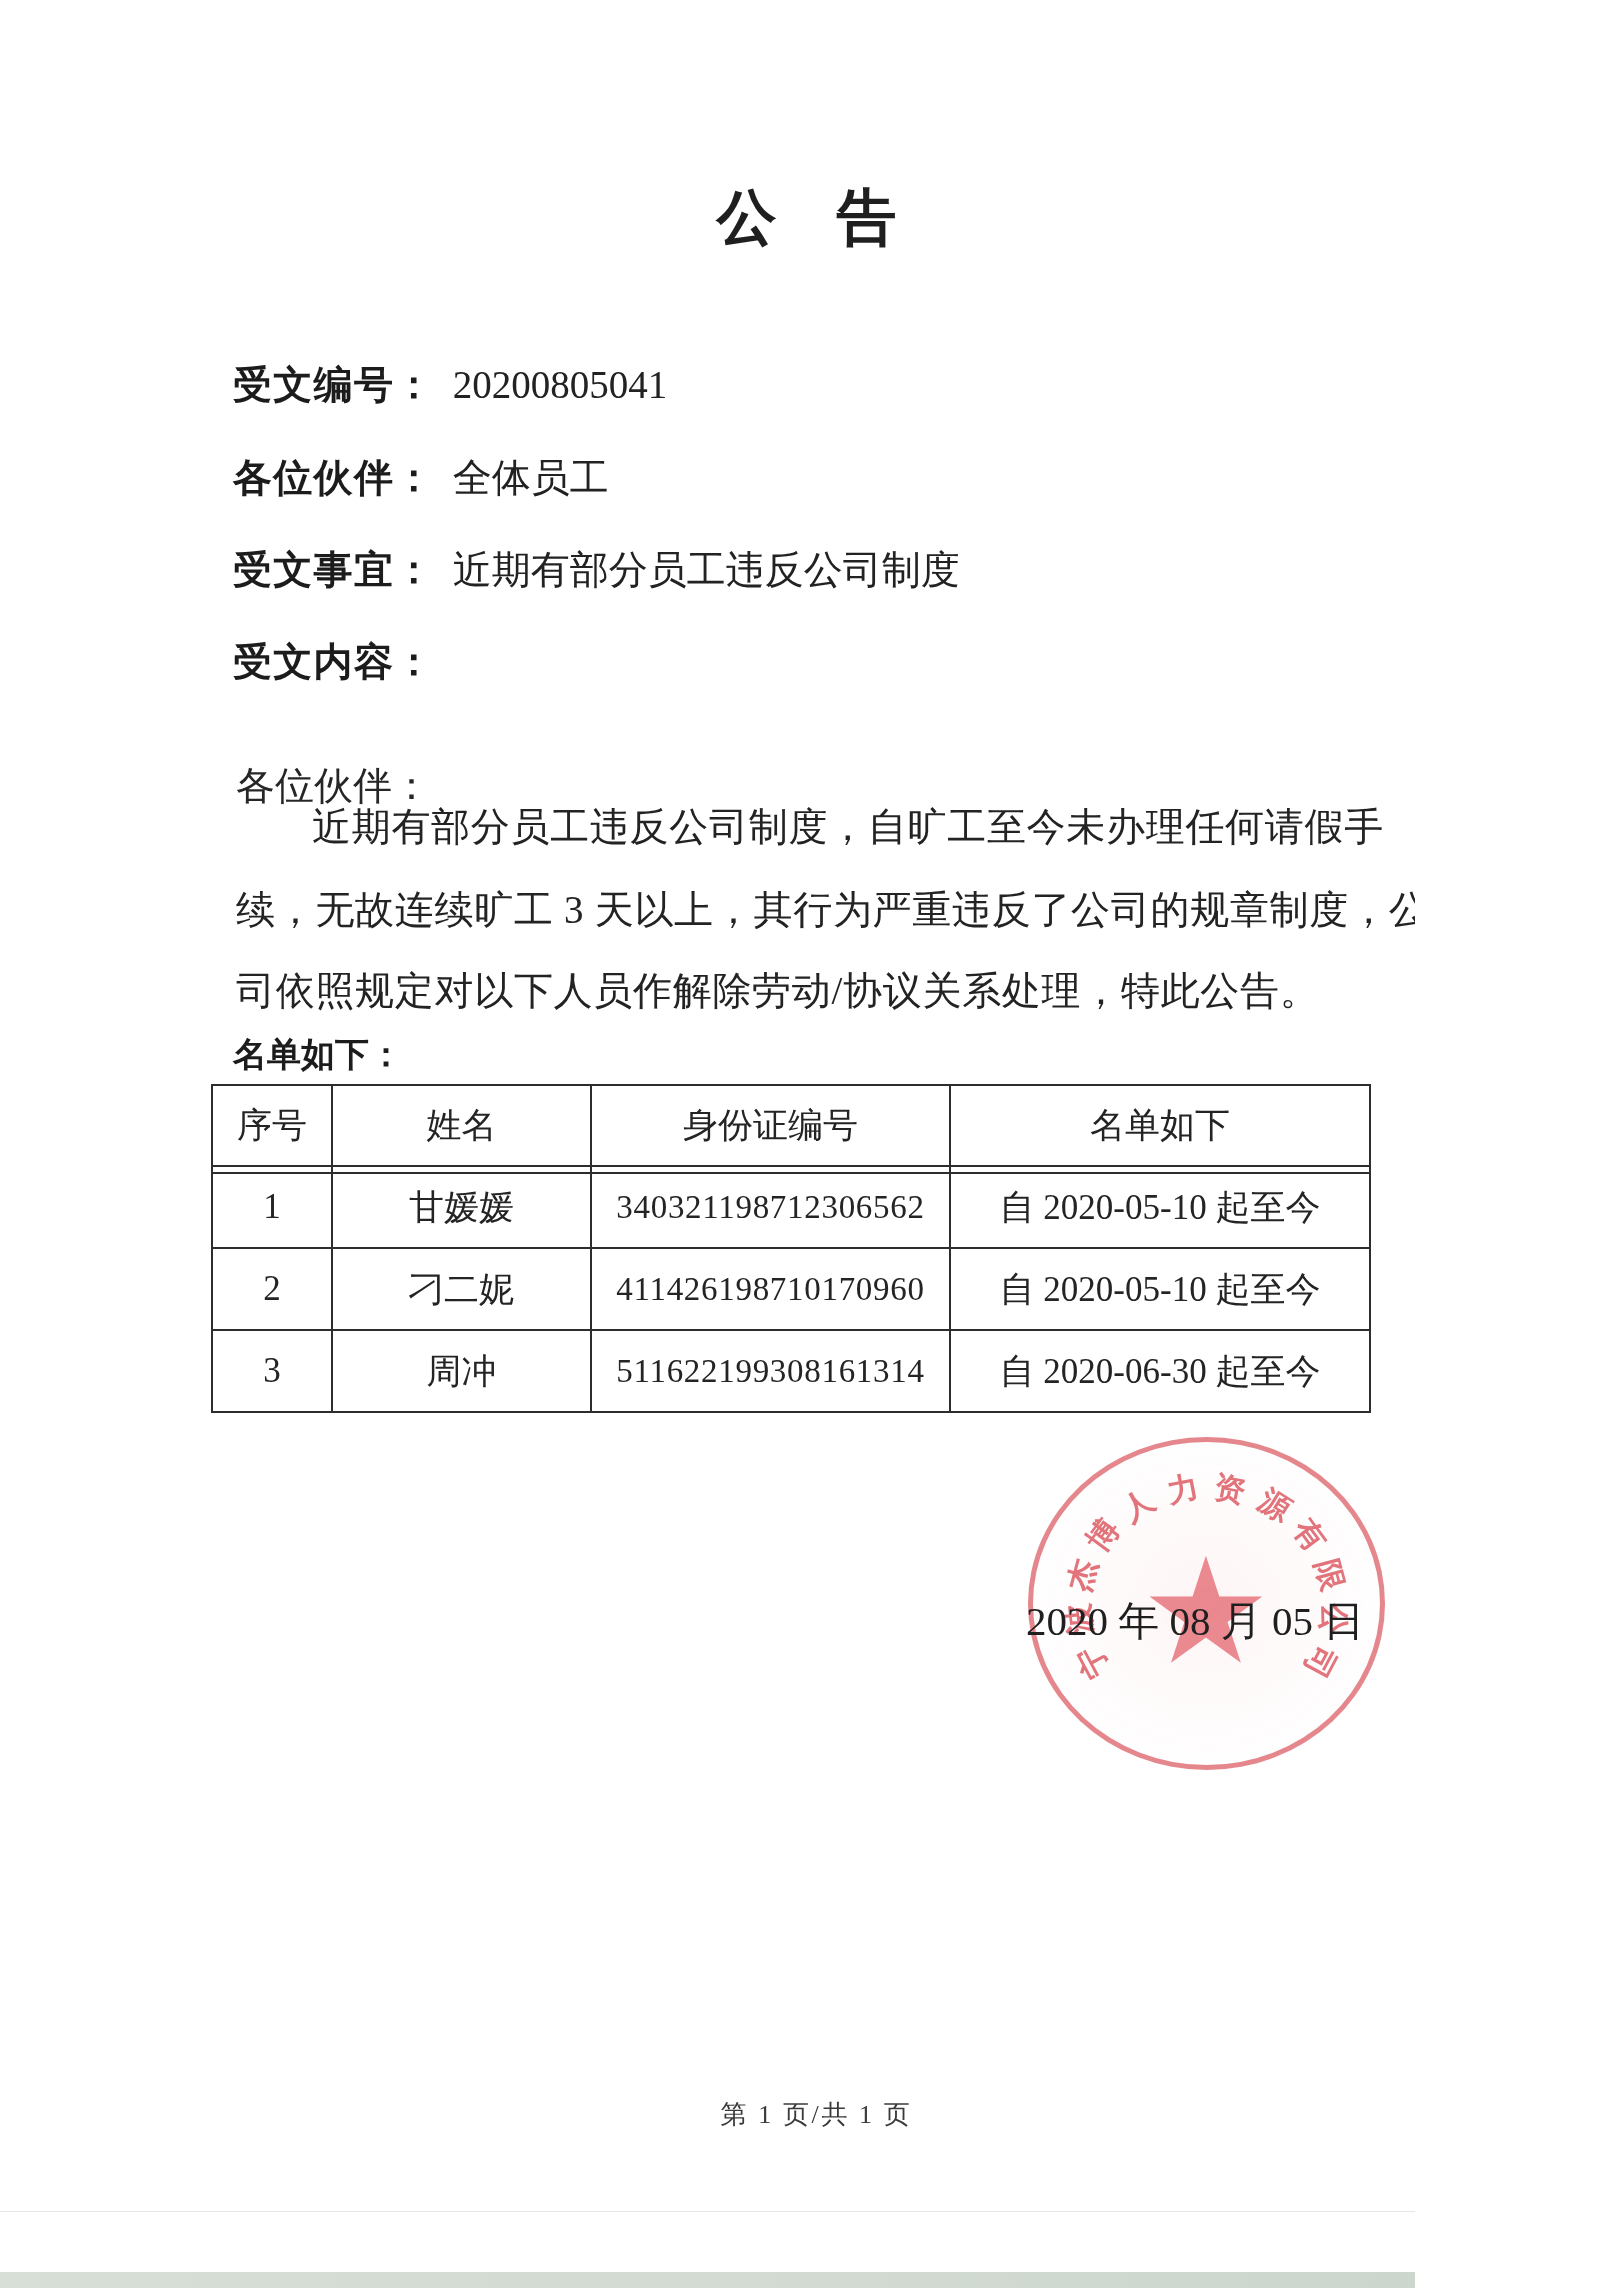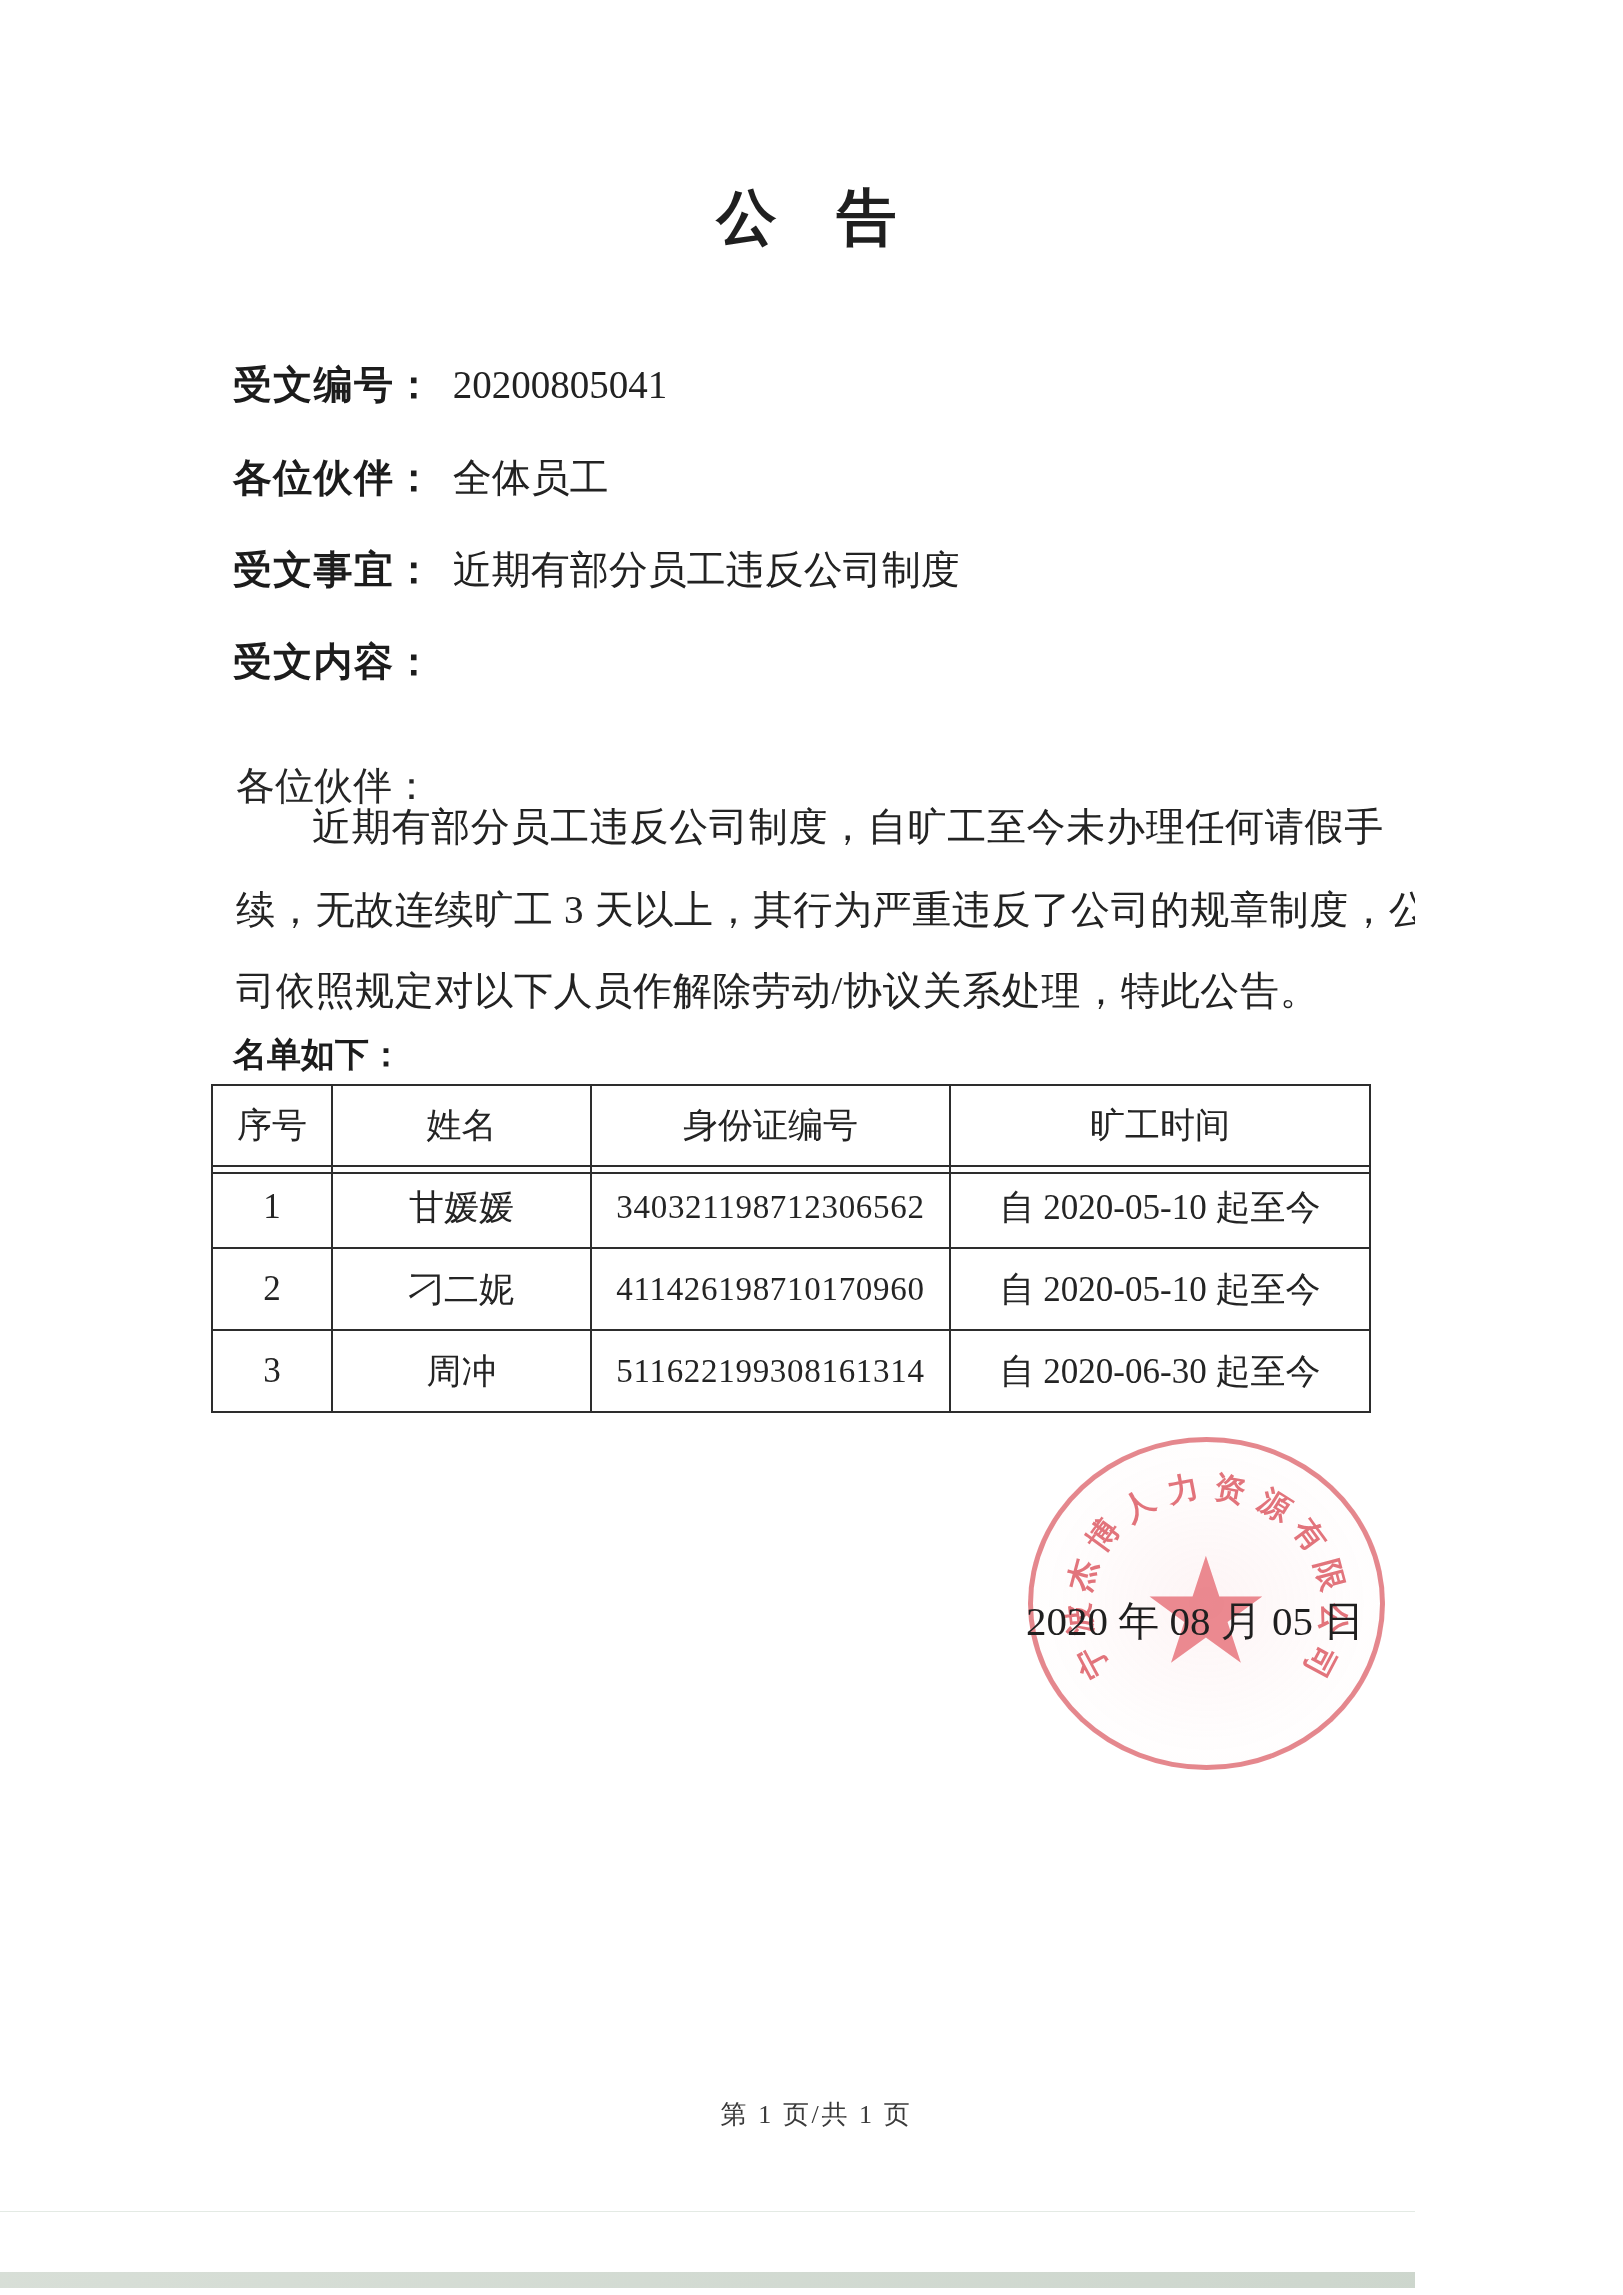--- a/index.html
+++ b/index.html
@@ -154,21 +154,21 @@
       <col style="width:120px">
         <col style="width:259px">
         <col style="width:359px">
         <col style="width:420px">
     </colgroup>
     <thead>
       <tr>
         <th>序号</th>
         <th>姓名</th>
         <th>身份证编号</th>
-        <th>旷工时间</th>
+        <th>名单如下</th>
       </tr>
     </thead>
     <tbody>
         <tr>
           <td>1</td>
           <td>甘媛媛</td>
           <td class="id-cell">340321198712306562</td>
           <td>自 2020-05-10 起至今</td>
         </tr>
         <tr>

